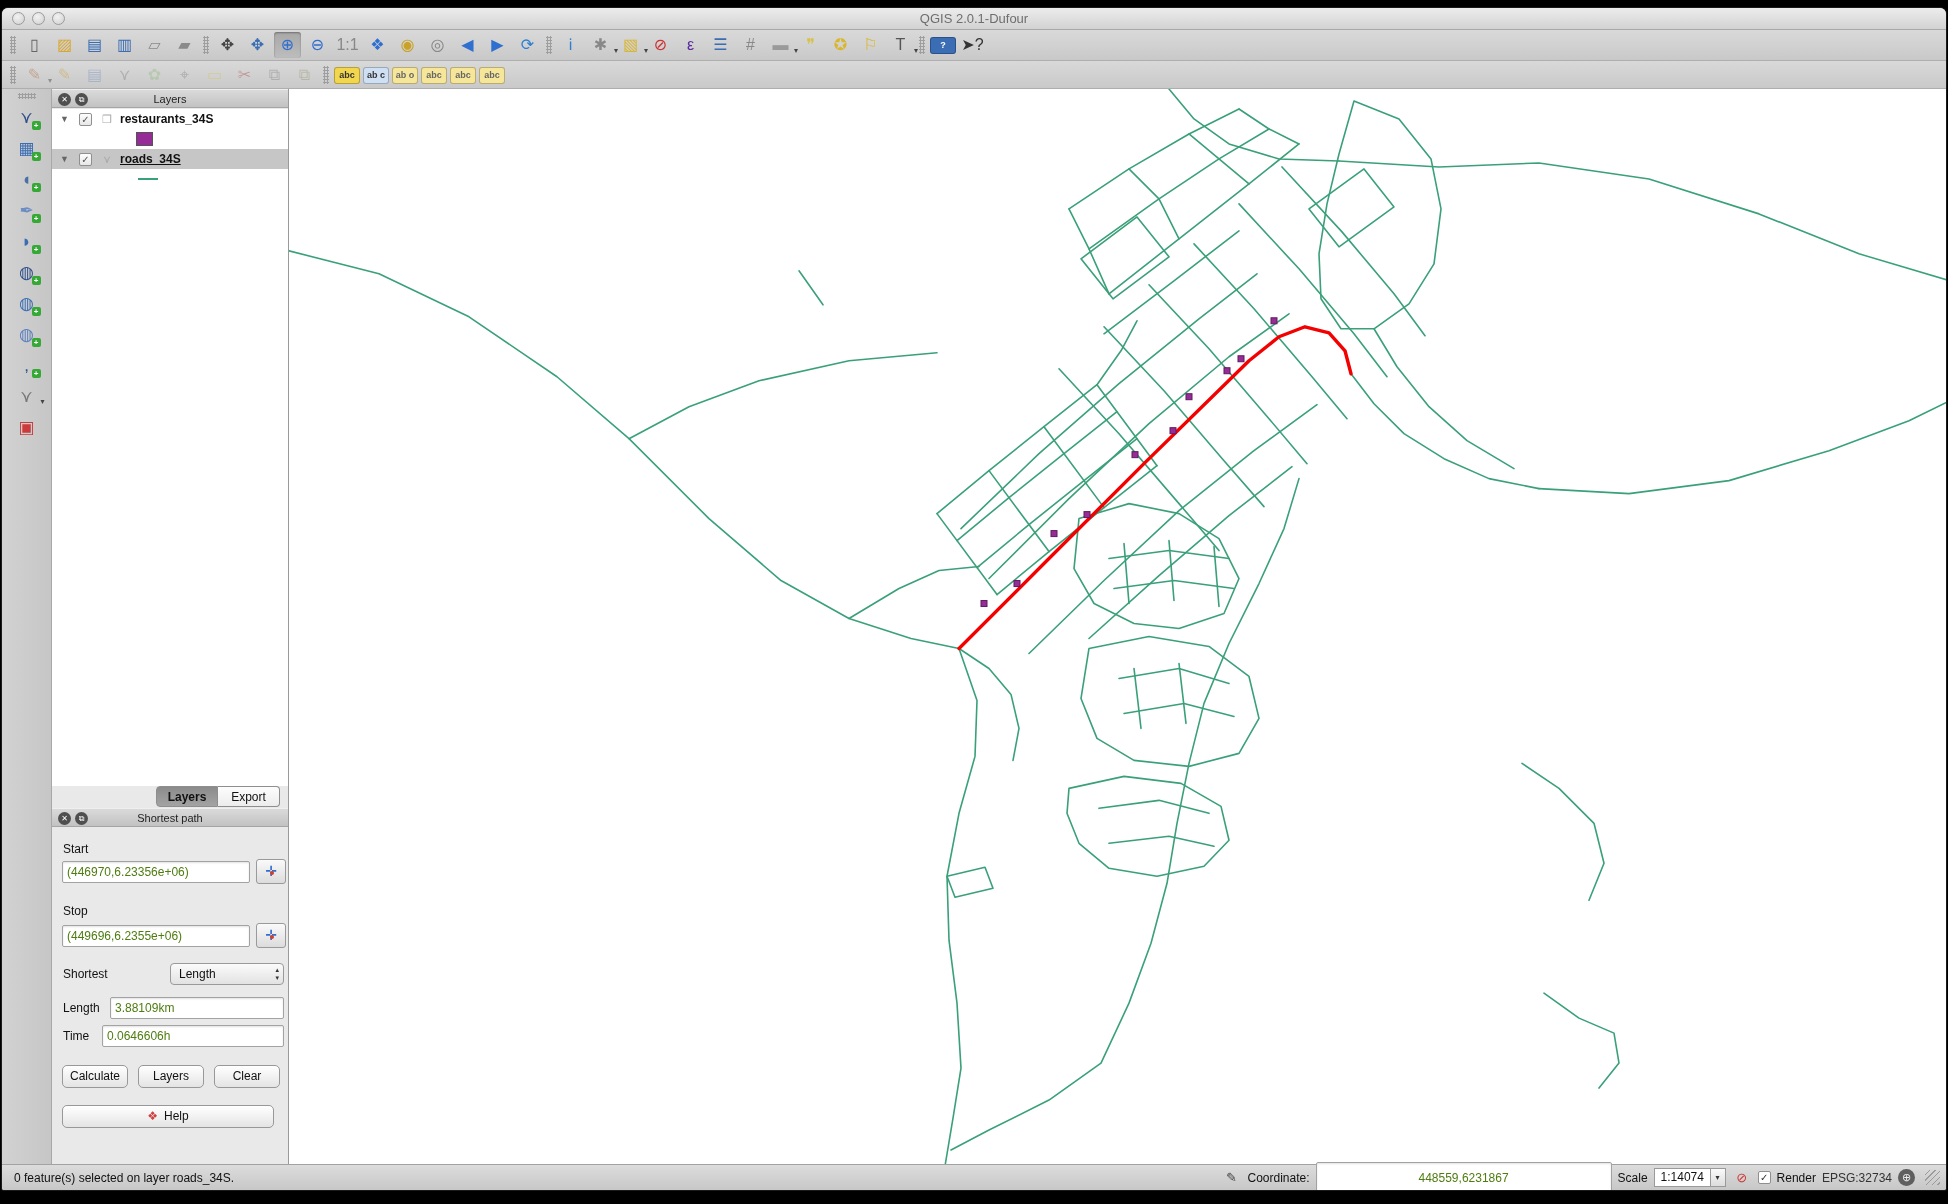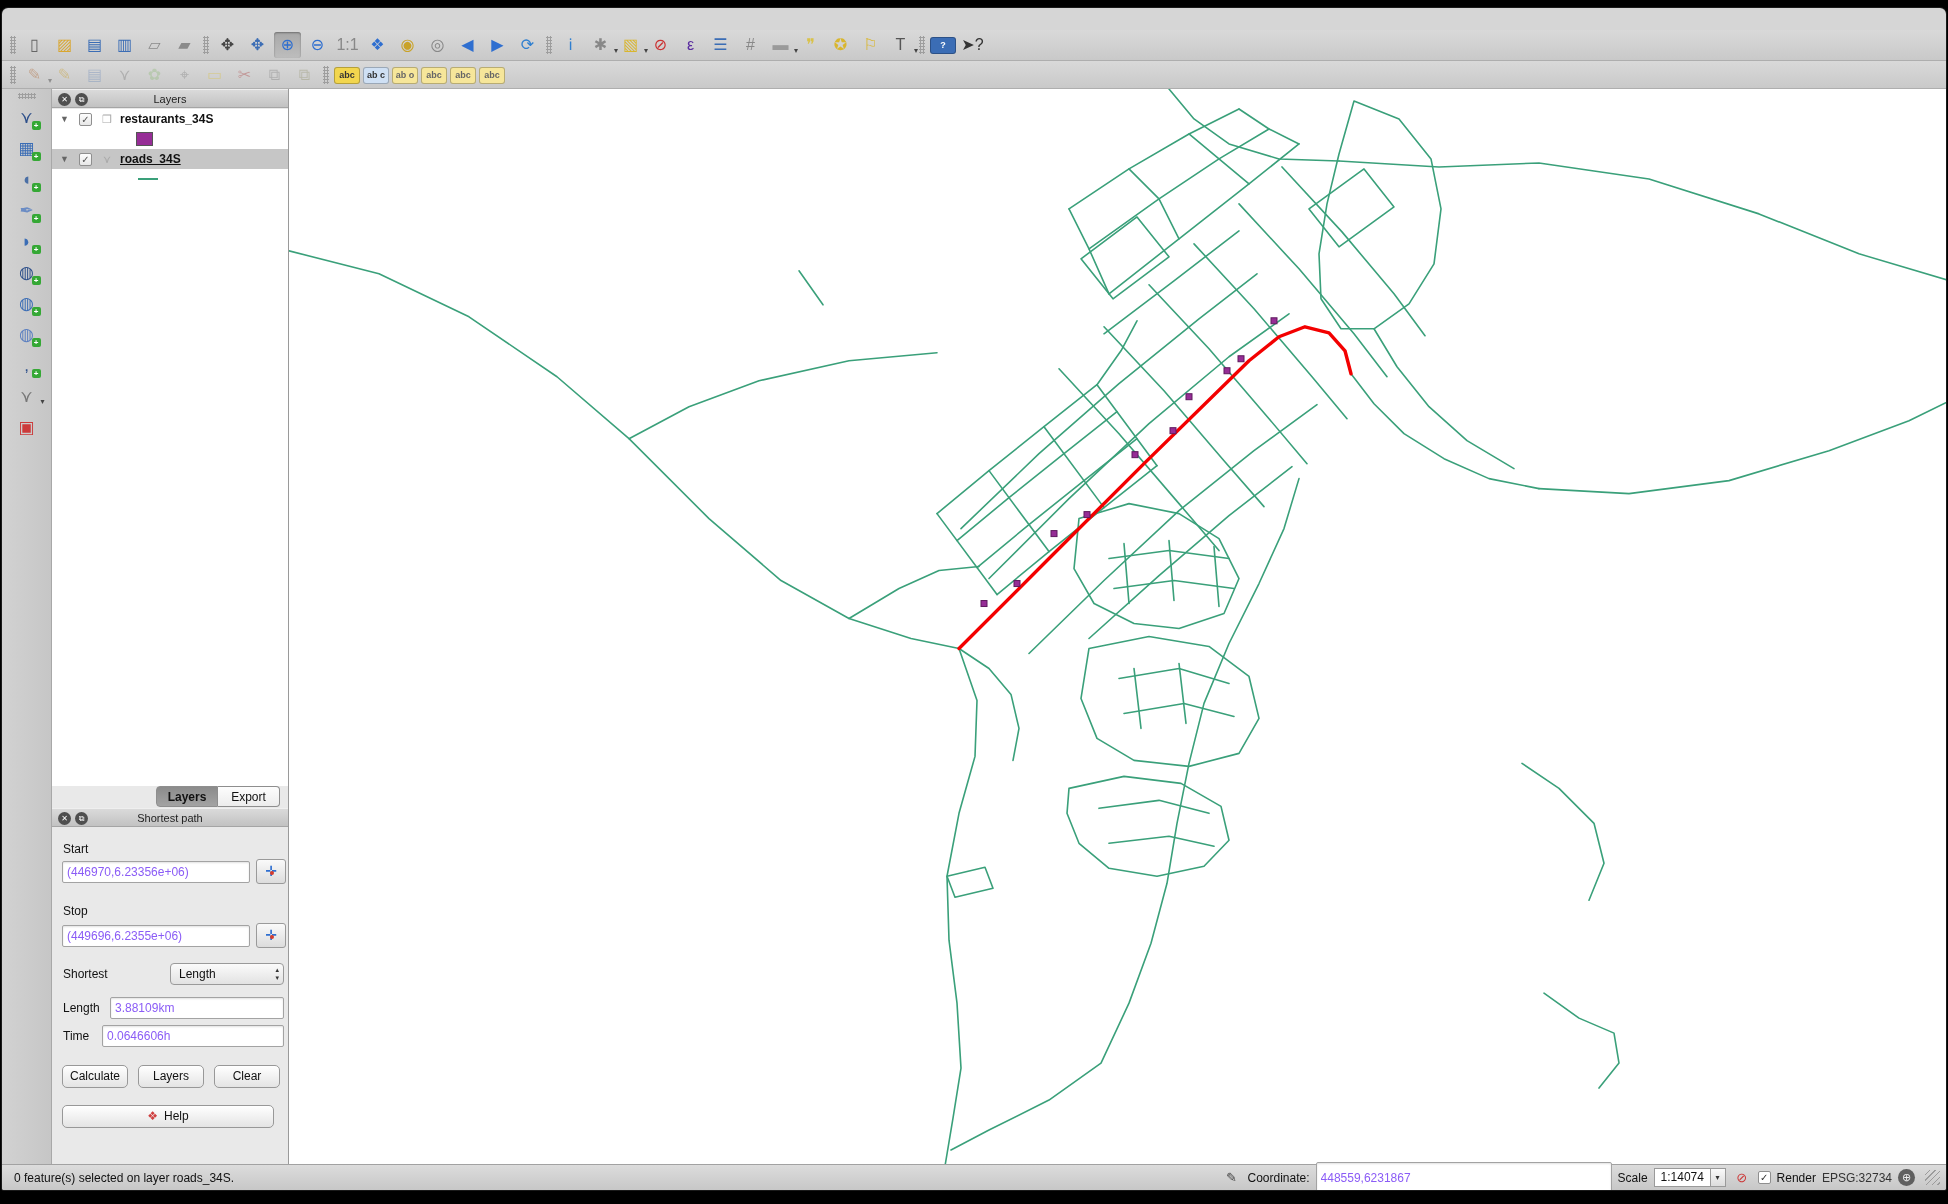--- a/index.html
+++ b/index.html
@@ -66,21 +66,21 @@
     background:linear-gradient(#fdfdfd,#ececec); border:1px solid #8e8e8e; color:#111; }
   .tab.first { border-radius:4px 0 0 4px; }
   .tab.last  { border-radius:0 4px 4px 0; border-left:none; }
   .tab.active { background:linear-gradient(#8b8b8b,#a3a3a3); font-weight:bold; }
 
   
   .sp-head { top:719px; }
   .sp { position:absolute; left:0; right:0; top:739px; bottom:0; background:#e9e9e9; font-size:12px; color:#111; }
   .sp .lab { position:absolute; left:11px; }
   .inp { position:absolute; height:22px; background:#fff; border:1px solid #a3a3a3; border-radius:2px;
-    font-family:"Liberation Sans",sans-serif; font-size:12px; padding:0 4px; color:#8b5cf6; box-shadow:inset 0 1px 2px rgba(0,0,0,.12); }
+    font-family:"Liberation Sans",sans-serif; font-size:12px; padding:0 4px; color:#4d7c0f; box-shadow:inset 0 1px 2px rgba(0,0,0,.12); }
   .xbtn { position:absolute; width:30px; height:25px; border:1px solid #9a9a9a; border-radius:3px;
     background:linear-gradient(#fafafa,#dcdcdc); color:#2f6fd0; font-size:14px; text-align:center; line-height:23px; }
   .xbtn::after { content:""; position:absolute; left:13px; top:11px; width:4px; height:4px; border-radius:50%; background:#d43c2e; }
   .combo { position:absolute; height:22px; border:1px solid #9a9a9a; border-radius:4px; background:linear-gradient(#fbfbfb,#e2e2e2);
     font-size:12px; line-height:20px; padding-left:8px; }
   .combo .arrows { position:absolute; right:4px; top:2px; font-size:7px; color:#333; line-height:8px; text-align:center; }
   .btn { height:23px; border:1px solid #989898; border-radius:5px; background:linear-gradient(#ffffff,#e4e4e4);
     font-size:12px; color:#111; text-align:center; line-height:21px; box-shadow:0 1px 1px rgba(255,255,255,.7) inset; }
   .btnrow { position:absolute; left:10px; right:8px; top:976px; display:flex; justify-content:space-between; }
   .btnrow .btn { width:66px; }
@@ -91,35 +91,41 @@
   .map { position:absolute; left:287px; top:81px; right:0; bottom:26px; background:#fff; }
   .map svg { width:100%; height:100%; display:block; }
 
   
   .statusbar { position:absolute; left:0; right:0; bottom:0; height:26px;
     background:linear-gradient(#dcdcdc,#c7c7c7); border-top:1px solid #a2a2a2;
     display:flex; align-items:center; font-size:12px; color:#111; padding:0 6px; }
   .sb-msg { margin-left:6px; }
   .sb-right { margin-left:auto; display:flex; align-items:center; gap:6px; }
   .sb-ic { width:20px; height:18px; text-align:center; font-size:13px; color:#444; line-height:18px; }
-  .sb-coord { width:296px; height:31px; }
+  .sb-coord { width:296px; height:31px; text-align:center; }
   .sb-scale { width:72px; height:19px; border:1px solid #9a9a9a; background:#fff; font-size:12px; line-height:17px; padding-left:6px; position:relative; }
   .sb-scale .db { position:absolute; right:0; top:0; width:15px; height:17px; background:linear-gradient(#fafafa,#dcdcdc);
     border-left:1px solid #9a9a9a; font-size:8px; text-align:center; line-height:17px; color:#333; }
   .sb-cbx { width:13px; height:13px; border:1px solid #8f8f8f; background:#fff; color:#333; font-size:10px; line-height:12px; text-align:center; border-radius:2px; }
   .sb-crs { color:#333; }
   .sb-round { width:17px; height:17px; border-radius:50%; background:#5f5f5f; color:#eee; font-size:11px; line-height:16px; text-align:center; }
   .grip { width:15px; height:15px; margin-left:4px;
     background:repeating-linear-gradient(135deg, transparent 0 3px, #9b9b9b 3px 4px); }
 </style>
 </head>
 <body>
 
 <div class="window">
 
+  <div class="titlebar">
+    <div class="tl" style="left:10px"></div>
+    <div class="tl" style="left:30px"></div>
+    <div class="tl" style="left:50px"></div>
+    <div class="title">QGIS 2.0.1-Dufour</div>
+  </div>
 
   <div class="toolbar tb1">
     <div class="thandle"></div>
     <span style="display:flex;align-items:center;gap:3px;">
         <div class="ticon">
           <span class="g" style="color: rgb(102, 102, 102);">▯</span>
         </div>
         <div class="ticon">
           <span class="g" style="color: rgb(217, 166, 46);">▨</span>
         </div>

